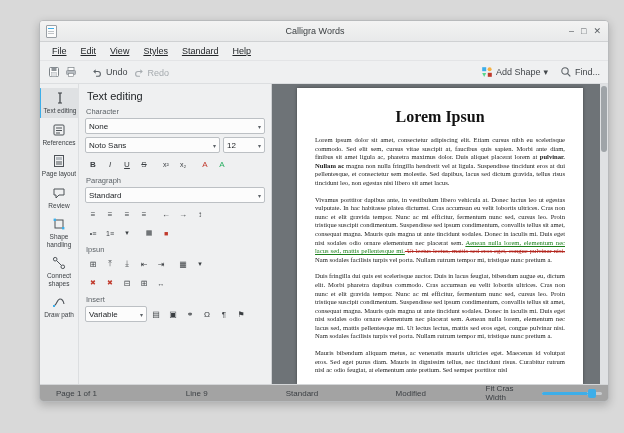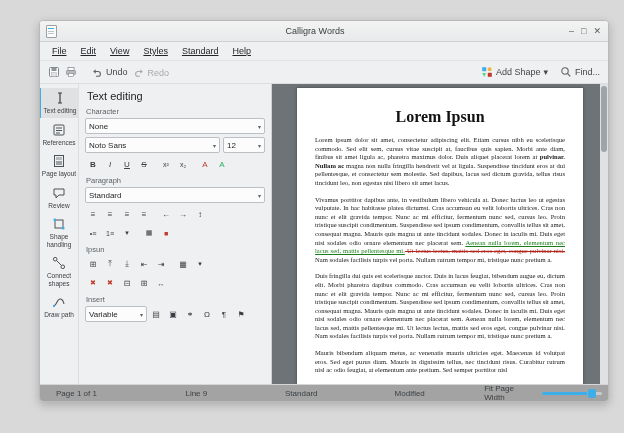--- a/index.html
+++ b/index.html
@@ -664,20 +664,20 @@
       </div>
     </div>
   </div>
 
   <div class="statusbar">
     <div class="sb-cell sb-pages">Page 1 of 1</div>
     <div class="sb-cell sb-line">Line 9</div>
     <div class="sb-cell sb-style">Standard</div>
     <div class="sb-cell sb-mod">Modified</div>
     <div class="sb-zoom">
-      <span>Fit Page Width</span>
+      <span>Fit Cras Width</span>
       <span class="zoom-slider">
         <span class="fill"></span>
         <span class="knob"></span>
       </span>
     </div>
   </div>
 </div>
 
 </body></html>

